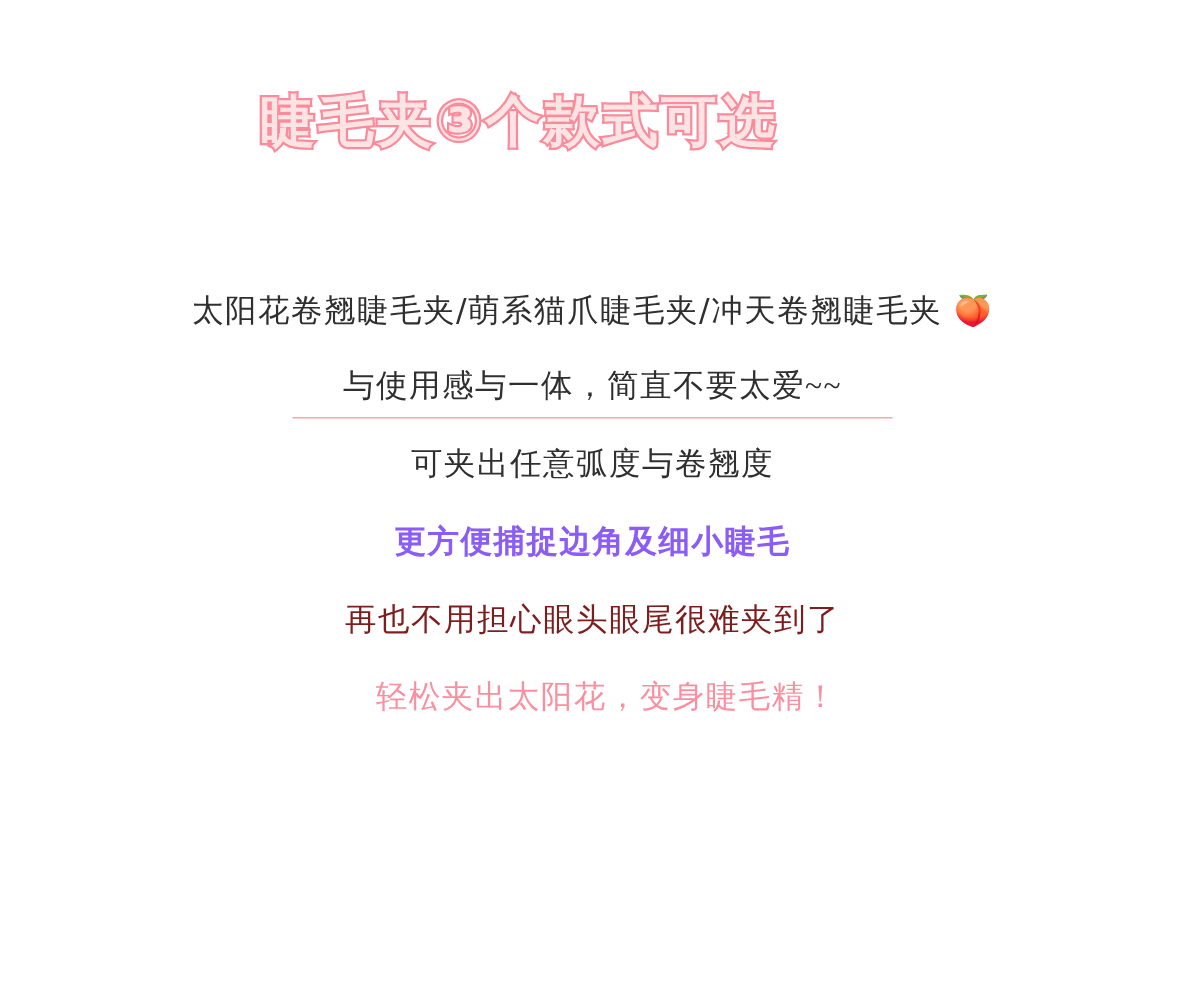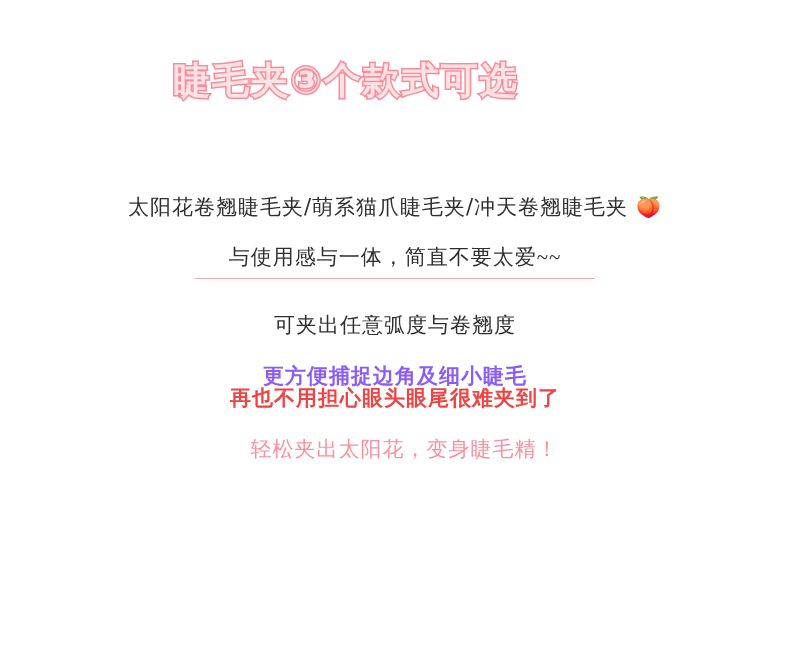--- a/index.html
+++ b/index.html
@@ -66,23 +66,23 @@
     vertical-align: middle;
     margin-left: 8px;
     font-size: 20px;
     line-height: 1;
   }
 
   
   .l1 { margin-top: 0; }
   .l2 { margin-top: 28px; font-family: Liberation Serif, serif; }
   .l3 { margin-top: 28px; }
-  .l4 { margin-top: 46px; }
+  .l4 { margin-top: 30px; }
   .l5 { margin-top: 30px; color: #8b5cf6; font-weight: bold; }
-  .l6 { color: #ef4444; font-weight: bold; }
+  .l6 { margin-top: 30px; color: #7f1d1d; }
   .l7 { margin-top: 30px; color: #fb8fa0; margin-left: 19px; }
 
   
   .underline-deco {
     position: absolute;
     left: 50%;
     transform: translateX(-50%);
     bottom: -11px;
     width: 400px;
     height: 1px;

